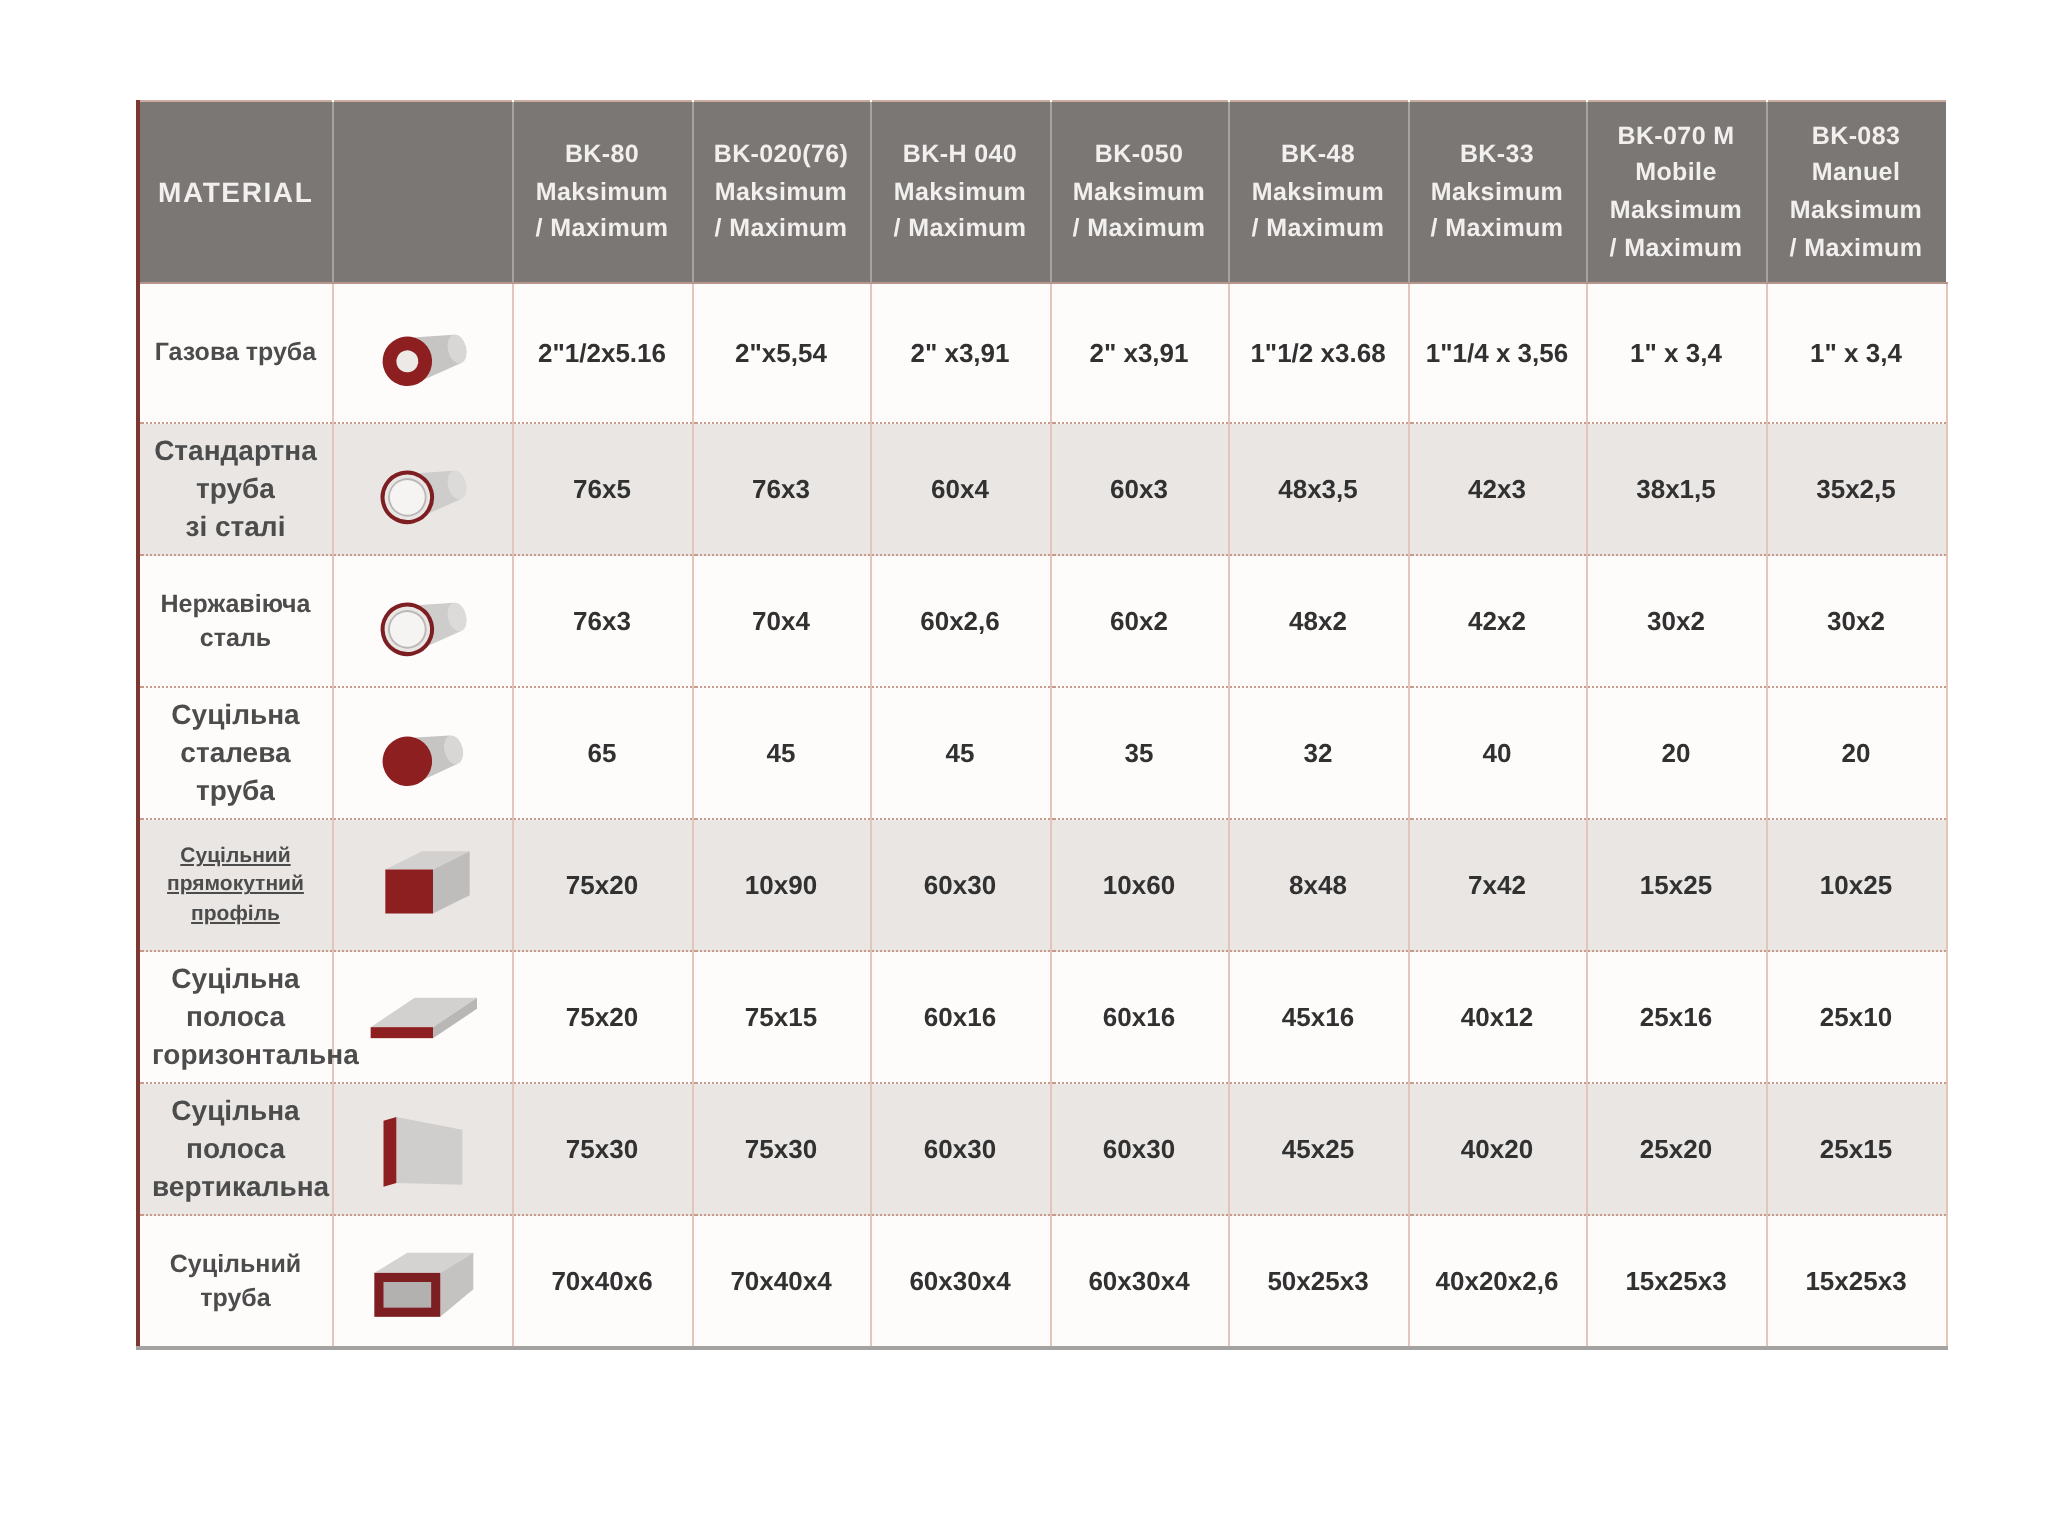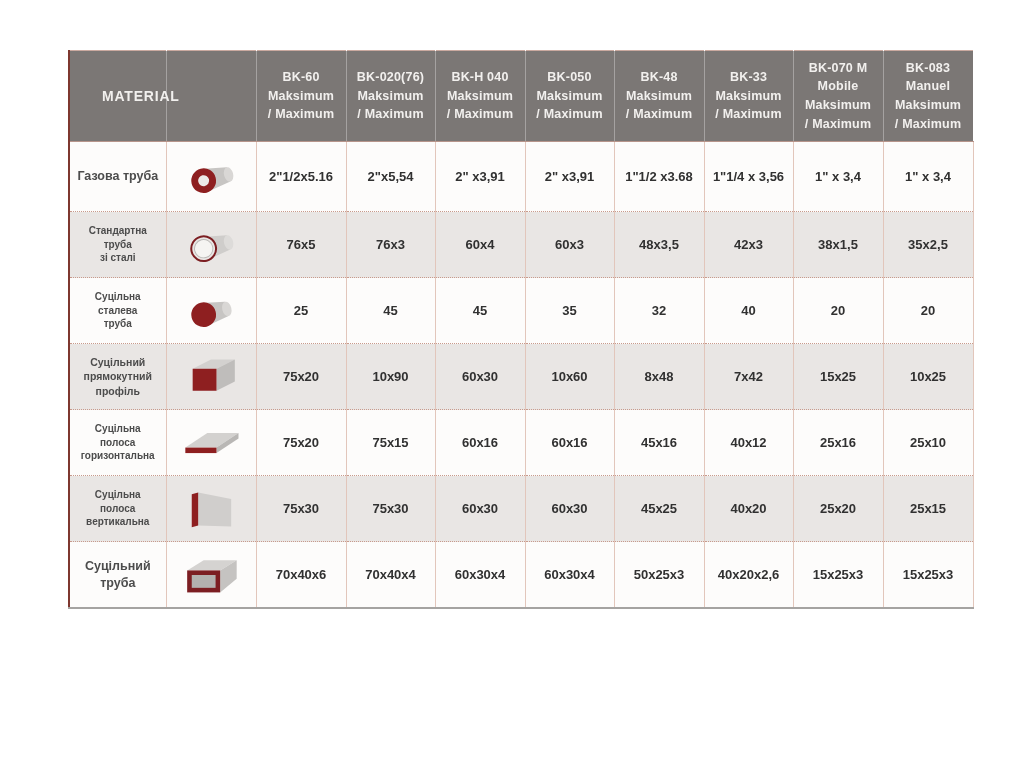--- a/index.html
+++ b/index.html
@@ -18,38 +18,38 @@
   }
   
   thead th{
     background:#7b7775;color:#f2f0ee;
     height:88px;vertical-align:middle;
     font-weight:600;font-size:12.5px;line-height:1.5;
     border-right:1px solid rgba(255,255,255,0.32);
     border-bottom:1px solid #b7958b;
     letter-spacing:.2px;
   }
-  th.th-material{text-align:left;padding-left:32px;font-size:14px;letter-spacing:.8px;}
+  th.th-material{text-align:left;padding-left:9px;font-size:14px;letter-spacing:.8px;}
   th.th-machine{text-align:center;white-space:pre-line;padding:0 2px;}
   
   tbody td{
     height:63px;vertical-align:middle;text-align:center;
     font-size:13px;font-weight:700;color:#313131;
     border-top:1px dotted #c89a8c;border-bottom:1px dotted #c89a8c;
     border-left:1px solid #e2c6bb;border-right:1px solid #e2c6bb;
   }
   tbody tr:first-child td{height:67px;}
   tr.row-light td{background:#fdfcfb;}
   tr.row-dark td{background:#e9e6e4;}
   td.td-material{
     font-size:12.5px;font-weight:700;color:#4c4c4c;
     white-space:pre-line;line-height:1.35;padding:0 6px;
   }
-  td.td-material.sm{font-size:10px;}
-  td.td-material.xs{font-size:10.5px;}
+  td.td-material.sm{font-size:14px;}
+  td.td-material.xs{font-size:10.5px;text-decoration:underline;}
   td.td-icon{padding:0;}
   .mat-icon{width:66px;height:48px;display:inline-block;vertical-align:middle;}
   .svg-defs{position:absolute;width:0;height:0;overflow:hidden;}
 </style>
 </head>
 <body>
 
 <svg class="svg-defs" aria-hidden="true">
   <defs>
     <symbol id="sym-pipe-thick" viewBox="0 0 72 52">
@@ -110,21 +110,21 @@
       <col style="width:90px">
         <col style="width:89px">
         <col style="width:90px">
         <col style="width:90px">
     </colgroup>
     <thead>
       <tr>
         <th class="th-material">MATERIAL</th>
         <th class="th-icon"></th>
 
-      <th class="th-machine">BK-60
+      <th class="th-machine">BK-80
 Maksimum
 / Maximum</th>
           <th class="th-machine">BK-020(76)
 Maksimum
 / Maximum</th>
           <th class="th-machine">BK-H 040
 Maksimum
 / Maximum</th>
           <th class="th-machine">BK-050
 Maksimum
@@ -170,26 +170,40 @@
           <td class="td-value">76x5</td>
           <td class="td-value">76x3</td>
           <td class="td-value">60x4</td>
           <td class="td-value">60x3</td>
           <td class="td-value">48x3,5</td>
           <td class="td-value">42x3</td>
           <td class="td-value">38x1,5</td>
           <td class="td-value">35x2,5</td>
         </tr>
         <tr class="row-light">
+          <td class="td-material">Нержавіюча сталь</td>
+          <td class="td-icon"><svg class="mat-icon" viewBox="0 0 72 52" aria-hidden="true">
+              <use href="#sym-pipe-thin"></use>
+            </svg></td>
+          <td class="td-value">76x3</td>
+          <td class="td-value">70x4</td>
+          <td class="td-value">60x2,6</td>
+          <td class="td-value">60x2</td>
+          <td class="td-value">48x2</td>
+          <td class="td-value">42x2</td>
+          <td class="td-value">30x2</td>
+          <td class="td-value">30x2</td>
+        </tr>
+        <tr class="row-light">
           <td class="td-material sm">Суцільна сталева
 труба</td>
           <td class="td-icon"><svg class="mat-icon" viewBox="0 0 72 52" aria-hidden="true">
               <use href="#sym-round-bar"></use>
             </svg></td>
-          <td class="td-value">25</td>
+          <td class="td-value">65</td>
           <td class="td-value">45</td>
           <td class="td-value">45</td>
           <td class="td-value">35</td>
           <td class="td-value">32</td>
           <td class="td-value">40</td>
           <td class="td-value">20</td>
           <td class="td-value">20</td>
         </tr>
         <tr class="row-dark">
           <td class="td-material xs">Суцільний прямокутний

